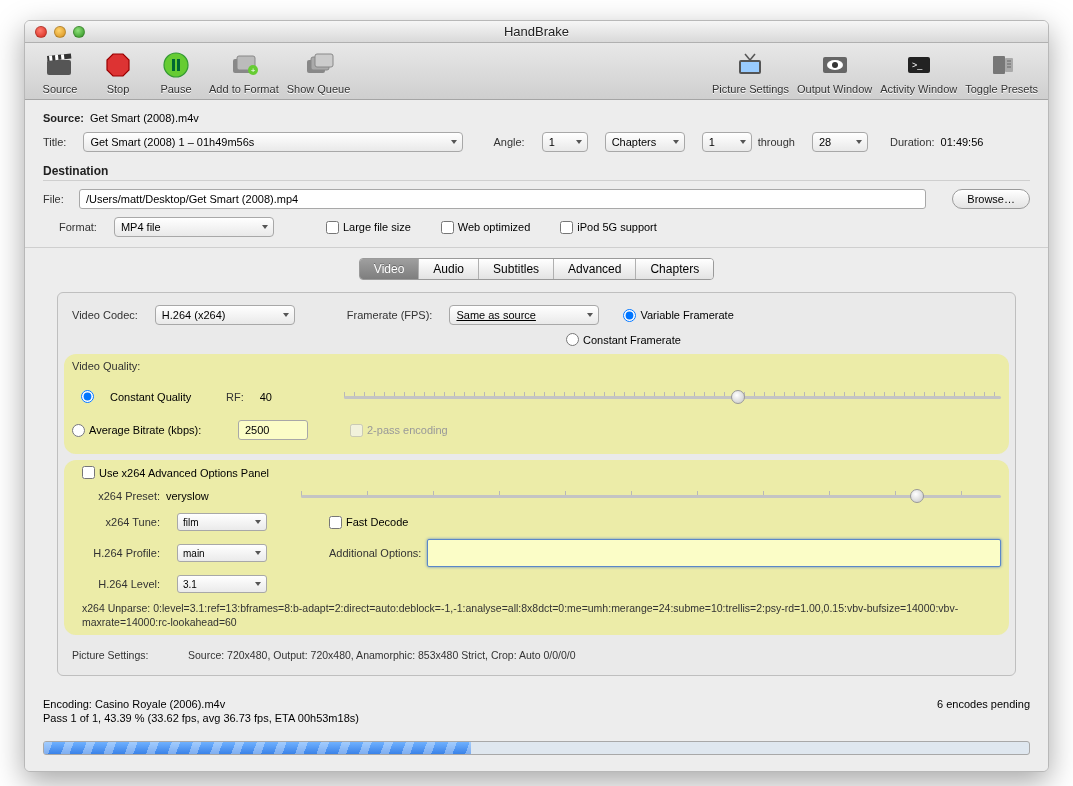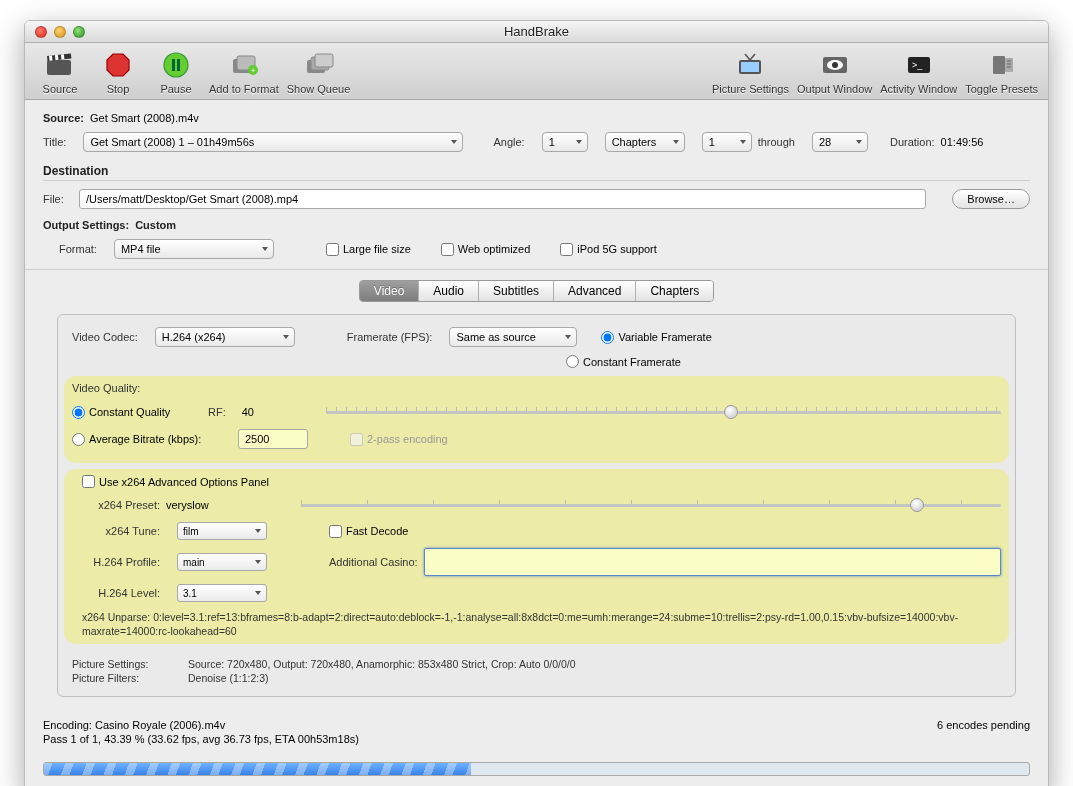--- a/index.html
+++ b/index.html
@@ -257,24 +257,20 @@
     </div>
 
     <div class="sect-label">Destination</div>
     <div class="row">
       <span class="lbl" style="width:30px;">File:</span>
       <input type="text" style="flex: 1 1 0%;" value="/Users/matt/Desktop/Get Smart (2008).mp4">
       <span style="width:14px;"></span>
       <button class="aqua-btn">Browse…</button>
     </div>
 
-    <div class="row" style="margin-top:10px;">
-      <span class="bold">Output Settings:</span>
-      <span class="bold">Custom</span>
-    </div>
     <div class="row" style="margin-left:16px;">
       <span class="lbl">Format:</span>
       <span class="select-wrap"><select class="select" style="width:160px;"><option>MP4 file</option></select></span>
       <span style="width:40px;"></span>
       <label class="row" style="margin:0;gap:4px;">
           <input type="checkbox" style="">
           <span>Large file size</span>
         </label>
       <span style="width:18px;"></span>
       <label class="row" style="margin:0;gap:4px;">
@@ -298,41 +294,41 @@
       <div>Chapters</div>
     </div>
 
     <div class="panel">
 
       <div class="row">
         <span class="lbl">Video Codec:</span>
         <span class="select-wrap"><select class="select" style="width:140px;"><option>H.264 (x264)</option></select></span>
         <span style="width:40px;"></span>
         <span class="lbl">Framerate (FPS):</span>
-        <span class="select-wrap"><select class="select" style="width:128px;"><option>Same as source</option></select></span>
+        <span class="select-wrap"><select class="select" style="width:150px;text-decoration:underline;"><option>Same as source</option></select></span>
         <span style="width:12px;"></span>
         <label class="row" style="margin:0;gap:4px;">
             <input type="radio" name="fr" checked="" style="">
             <span>Variable Framerate</span>
           </label>
       </div>
       <div class="row">
         <span style="flex:0 0 488px;"></span>
         <label class="row" style="margin:0;gap:4px;justify-content:flex-end;">
             <input type="radio" name="fr" style="">
             <span>Constant Framerate</span>
           </label>
       </div>
 
       <div class="highlight">
         <div class="row" style="margin-bottom:9px;">
           <span class="lbl">Video Quality:</span>
         </div>
         <div class="row">
-          <label class="row" style="margin:0;width:130px;gap:4px;">
+          <label class="row" style="margin:9px;width:130px;gap:16px;">
               <input type="radio" name="vq" checked="" style="">
               <span>Constant Quality</span>
             </label>
           <span class="lbl">RF:</span>
           <span style="width:4px;"></span>
           <span>40</span>
           <span style="width:60px;"></span>
           <div class="slider">
             <div class="slider-ticks"></div>
               <div class="slider-track"></div>
@@ -376,38 +372,34 @@
           <span style="width:50px;"></span>
           <label class="row" style="margin:0;gap:4px;">
               <input type="checkbox" style="">
               <span>Fast Decode</span>
             </label>
         </div>
         <div class="row" style="margin-left:10px;">
           <span class="lbl lbl-right" style="width:78px;">H.264 Profile:</span>
           <span class="select-wrap"><select class="minisel" style="width:90px;"><option>main</option></select></span>
           <span style="width:50px;"></span>
-          <span class="lbl">Additional Casino:</span>
+          <span class="lbl">Additional Options:</span>
           <div class="addl-input"></div>
         </div>
         <div class="row" style="margin-left:10px;">
           <span class="lbl lbl-right" style="width:78px;">H.264 Level:</span>
           <span class="select-wrap"><select class="minisel" style="width:90px;"><option>3.1</option></select></span>
         </div>
         <div class="small" style="margin:4px 0 0 10px; line-height:1.35;">x264 Unparse: 0:level=3.1:ref=13:bframes=8:b-adapt=2:direct=auto:deblock=-1,-1:analyse=all:8x8dct=0:me=umh:merange=24:subme=10:trellis=2:psy-rd=1.00,0.15:vbv-bufsize=14000:vbv-maxrate=14000:rc-lookahead=60</div>
       </div>
 
       <div style="height:10px;"></div>
       <div class="row small" style="margin-bottom:2px;">
         <span style="width:110px;">Picture Settings:</span>
         <span>Source: 720x480, Output: 720x480, Anamorphic: 853x480 Strict, Crop: Auto 0/0/0/0</span>
-      </div>
-      <div class="row small" style="margin-bottom:0;">
-        <span style="width:110px;">Picture Filters:</span>
-        <span>Denoise (1:1:2:3)</span>
       </div>
     </div>
 
   </div>
 
   <div class="footer">
     <div class="row" style="margin-bottom:2px;">
       <span>Encoding: Casino Royale (2006).m4v</span>
       <span style="flex:1;"></span>
       <span>6 encodes pending</span>

